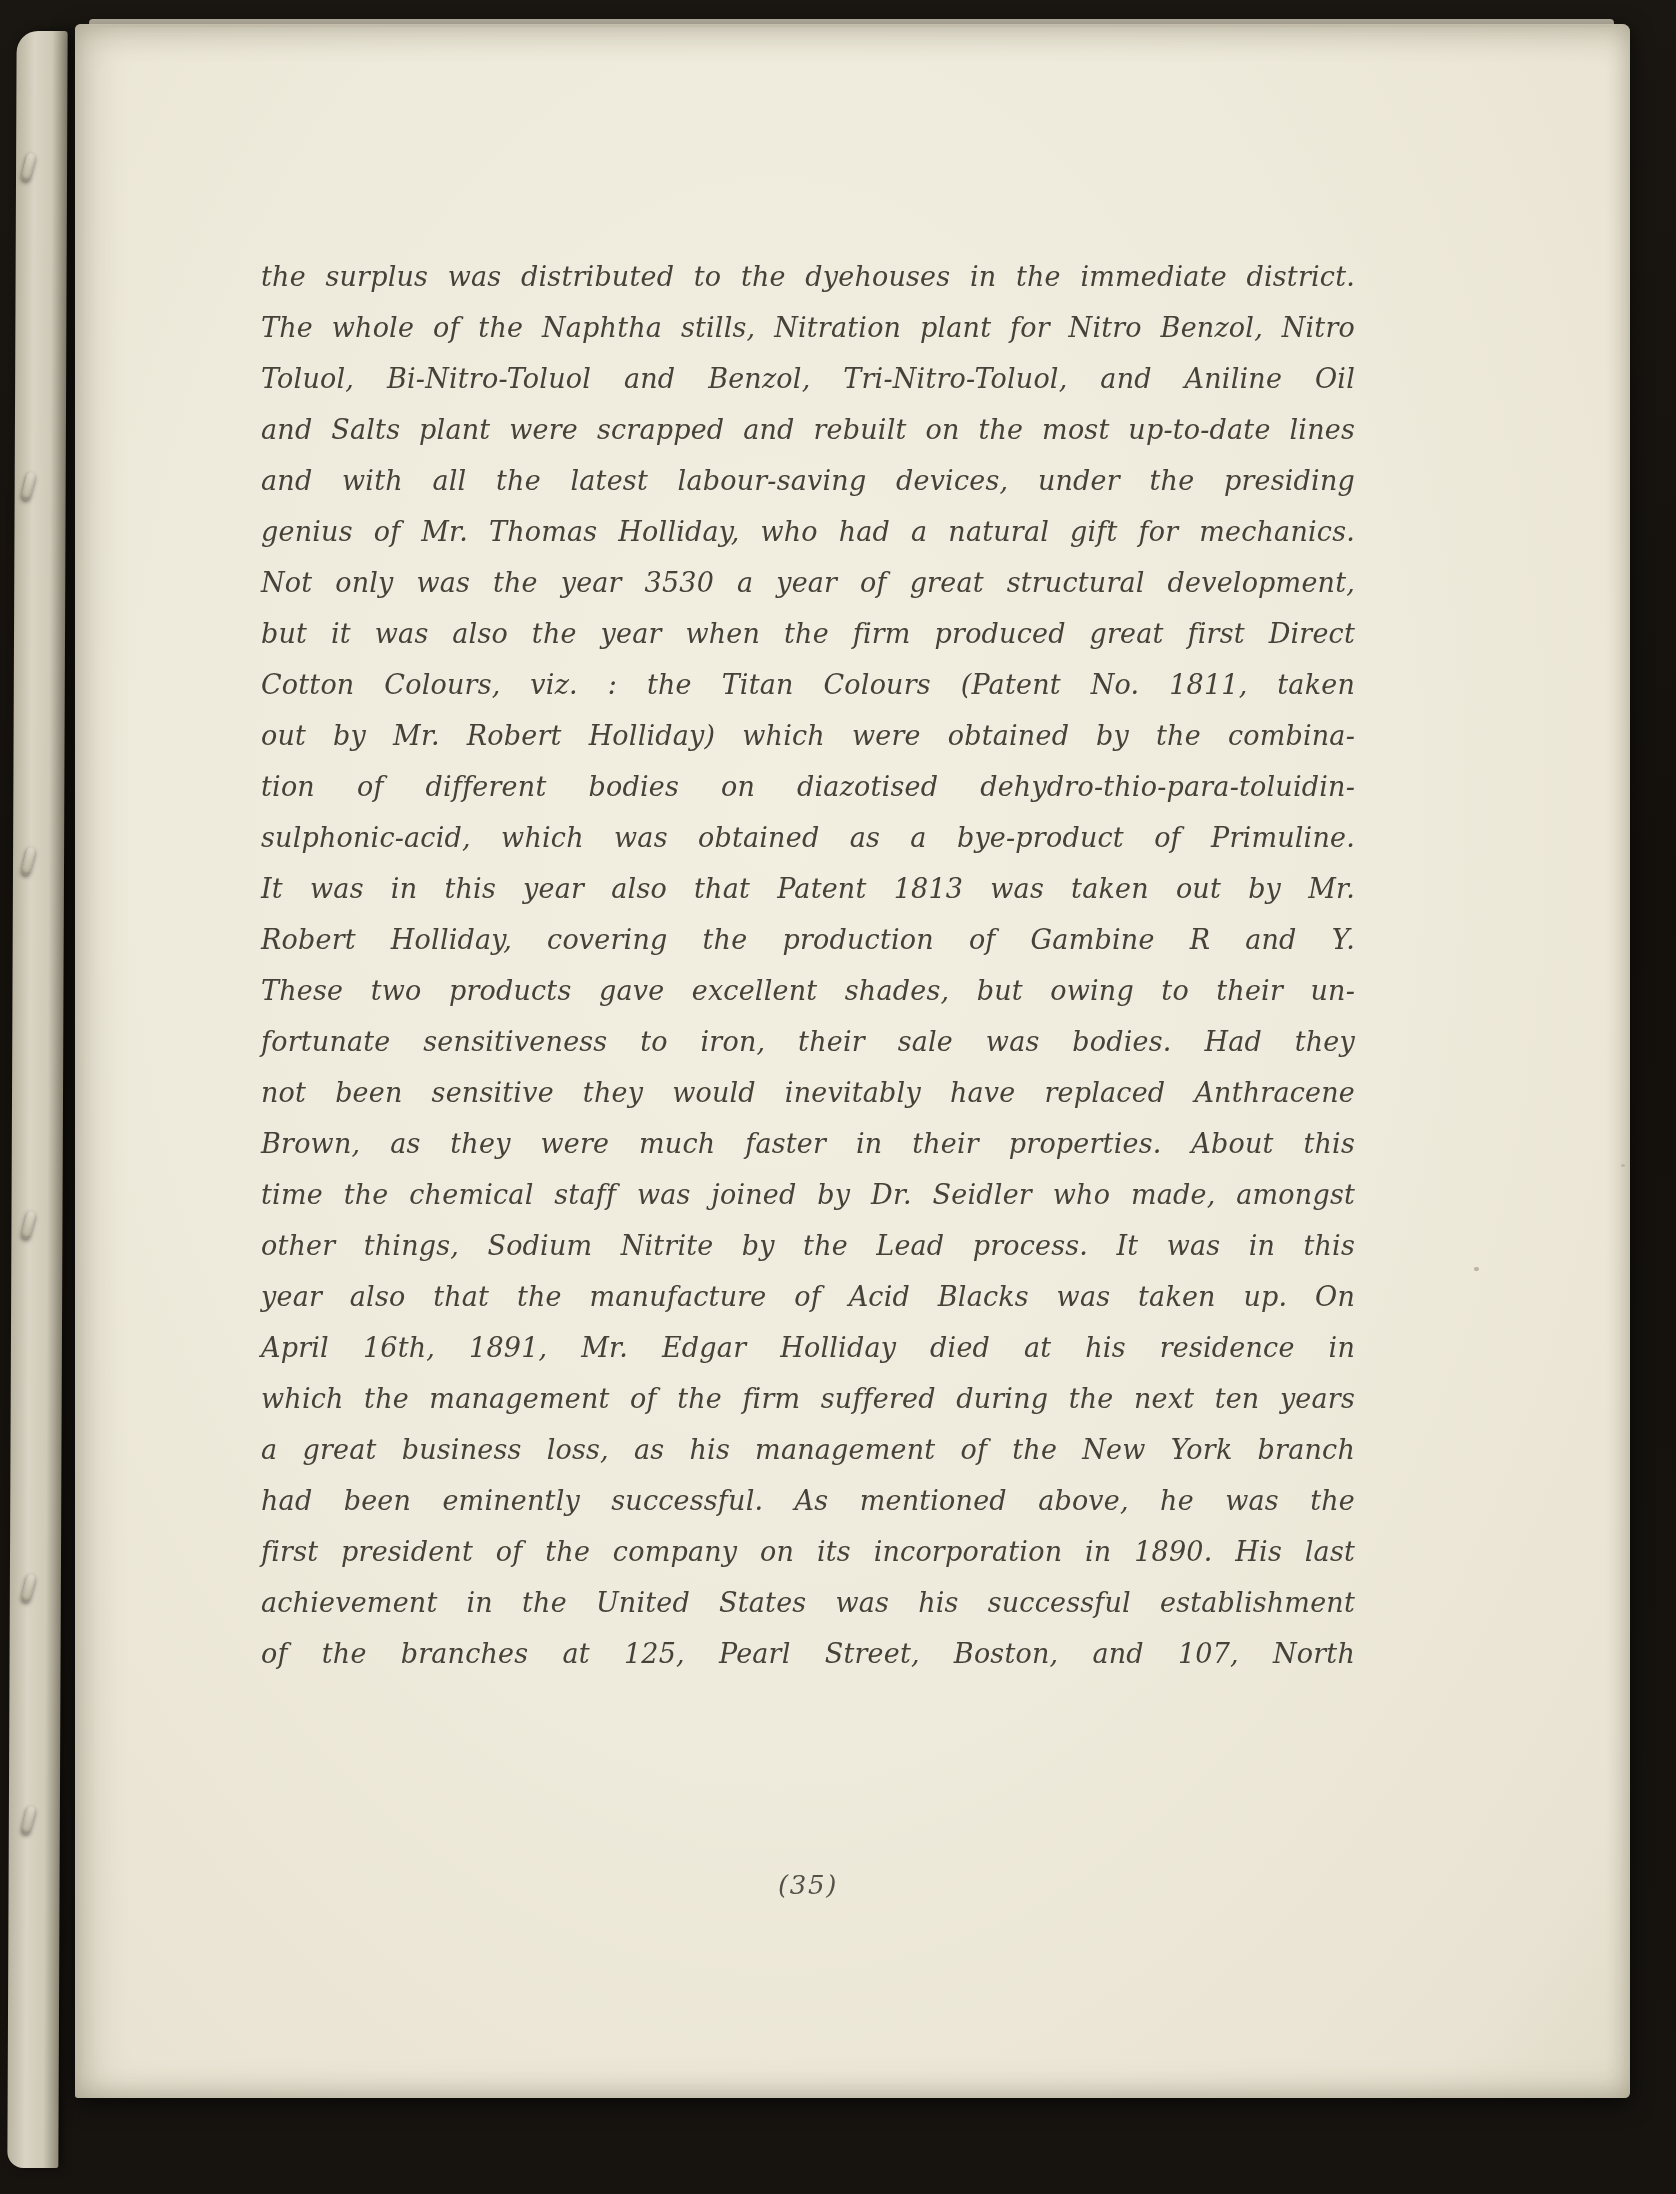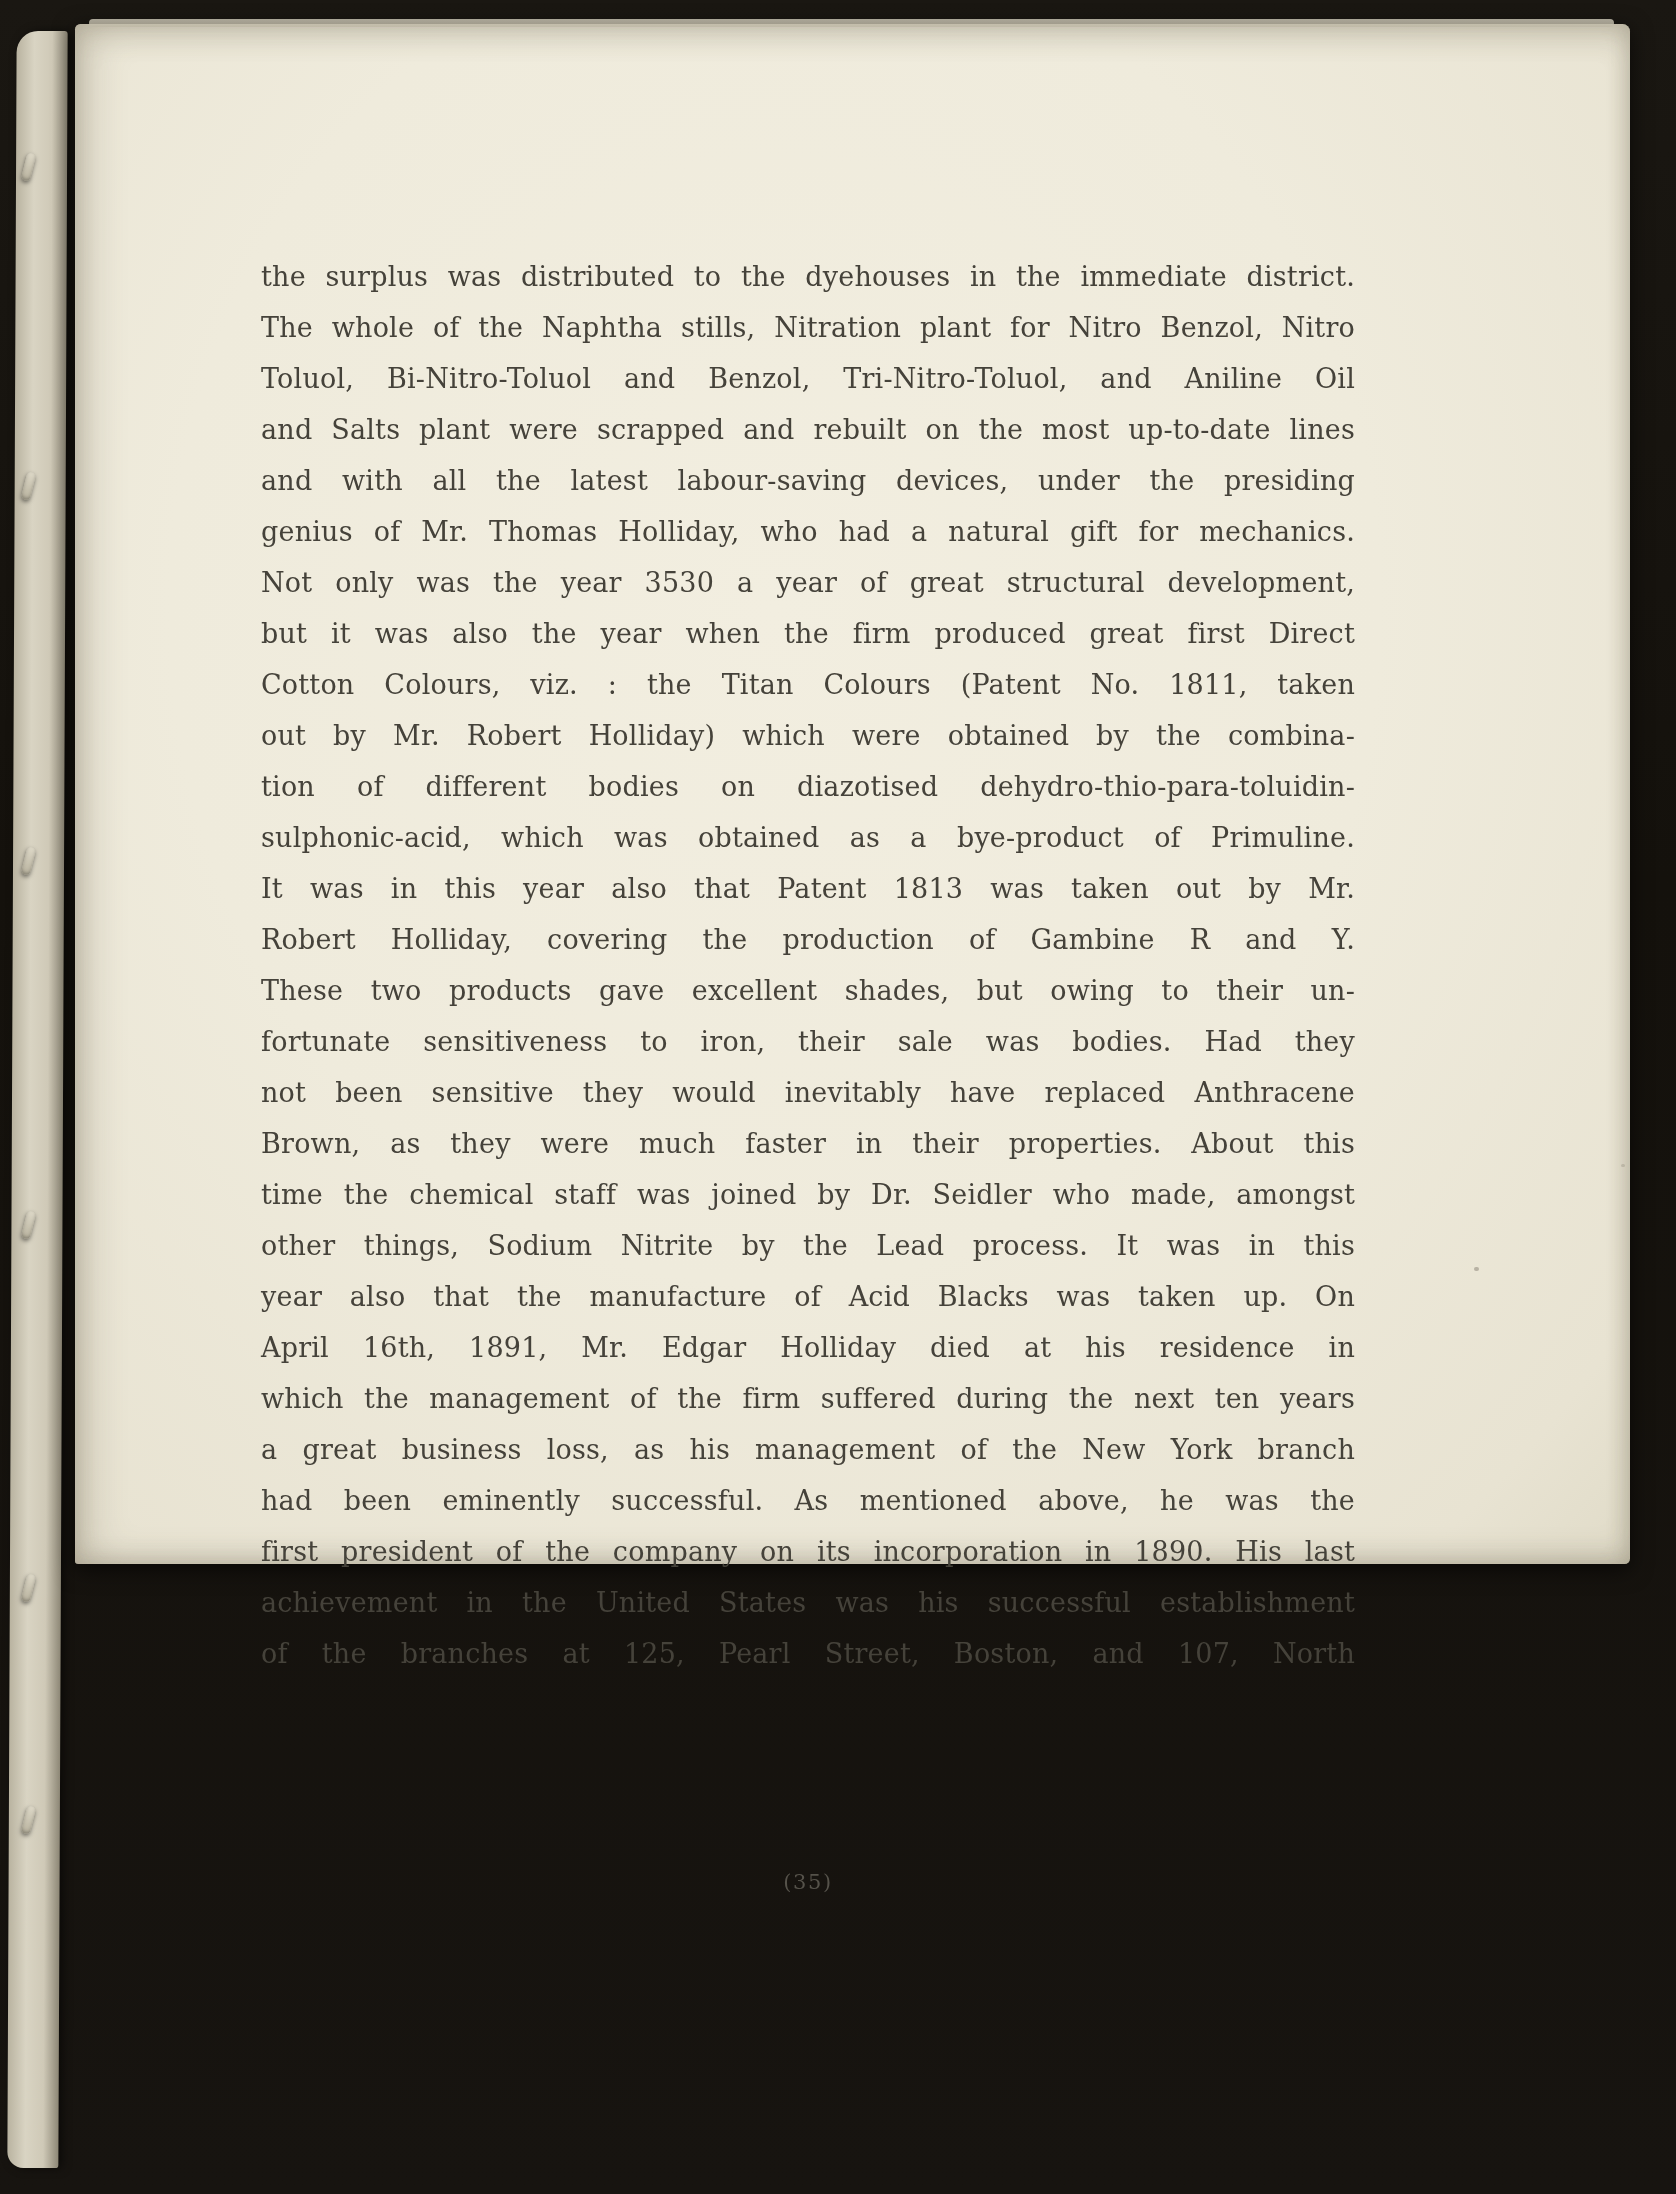--- a/index.html
+++ b/index.html
@@ -30,29 +30,30 @@
   }
   .stitch:nth-child(1){top:153px;}
   .stitch:nth-child(2){top:472px;}
   .stitch:nth-child(3){top:847px;}
   .stitch:nth-child(4){top:1211px;}
   .stitch:nth-child(5){top:1574px;}
   .stitch:nth-child(6){top:1806px;}
 
   
   .page{
-    position:absolute;left:75px;top:23.6px;width:1555px;height:1540px;
+    position:absolute;left:75px;top:23.6px;width:1555px;height:2074px;
     background:radial-gradient(ellipse at 45% 38%, #f2eee0 0%, #efebdc 50%, #e8e3d2 88%, #e0dbc8 100%);
     border-radius:5.4px 7.5px 5.4px 3.2px;
     box-shadow:
       inset 16px 0 38px rgba(92,82,60,0.20),
       inset -6.4px 0 18px rgba(92,82,60,0.10),
       inset 0 14px 27px rgba(92,82,60,0.14),
       inset 0 -9.7px 21.5px rgba(92,82,60,0.10),
       0 5.4px 21.5px rgba(0,0,0,0.6);
+    font-style: italic;
   }
   .page::before{ 
     content:"";position:absolute;left:14px;right:16px;top:-4.3px;height:7.5px;
     background:linear-gradient(180deg,#cfcab9,#bdb7a4);
     border-radius:4.3px;opacity:.8;
   }
 
   .text-block{
     position:absolute;left:186px;top:227px;width:1094px;
     color:#45423a;
@@ -62,21 +63,21 @@
   .line{
     text-align:justify;
     text-align-last:justify;
     line-height:51px;
     white-space:normal;
   }
   .page-number{
     position:absolute;left:186px;top:1846px;width:1094px;
     text-align:center;
     color:#55524a;
-    font-size:21px;
+    font-size:26px;
     letter-spacing:1.6px;
   }
   .dust{
     position:absolute;border-radius:50%;background:#8e897b;opacity:.55;
   }
   .dust.d1{left:1399px;top:1243px;width:4.8px;height:4.8px;}
   .dust.d2{left:1546px;top:1140px;width:3.8px;height:3.8px;opacity:.35;}
 </style>
 </head>
 <body>

